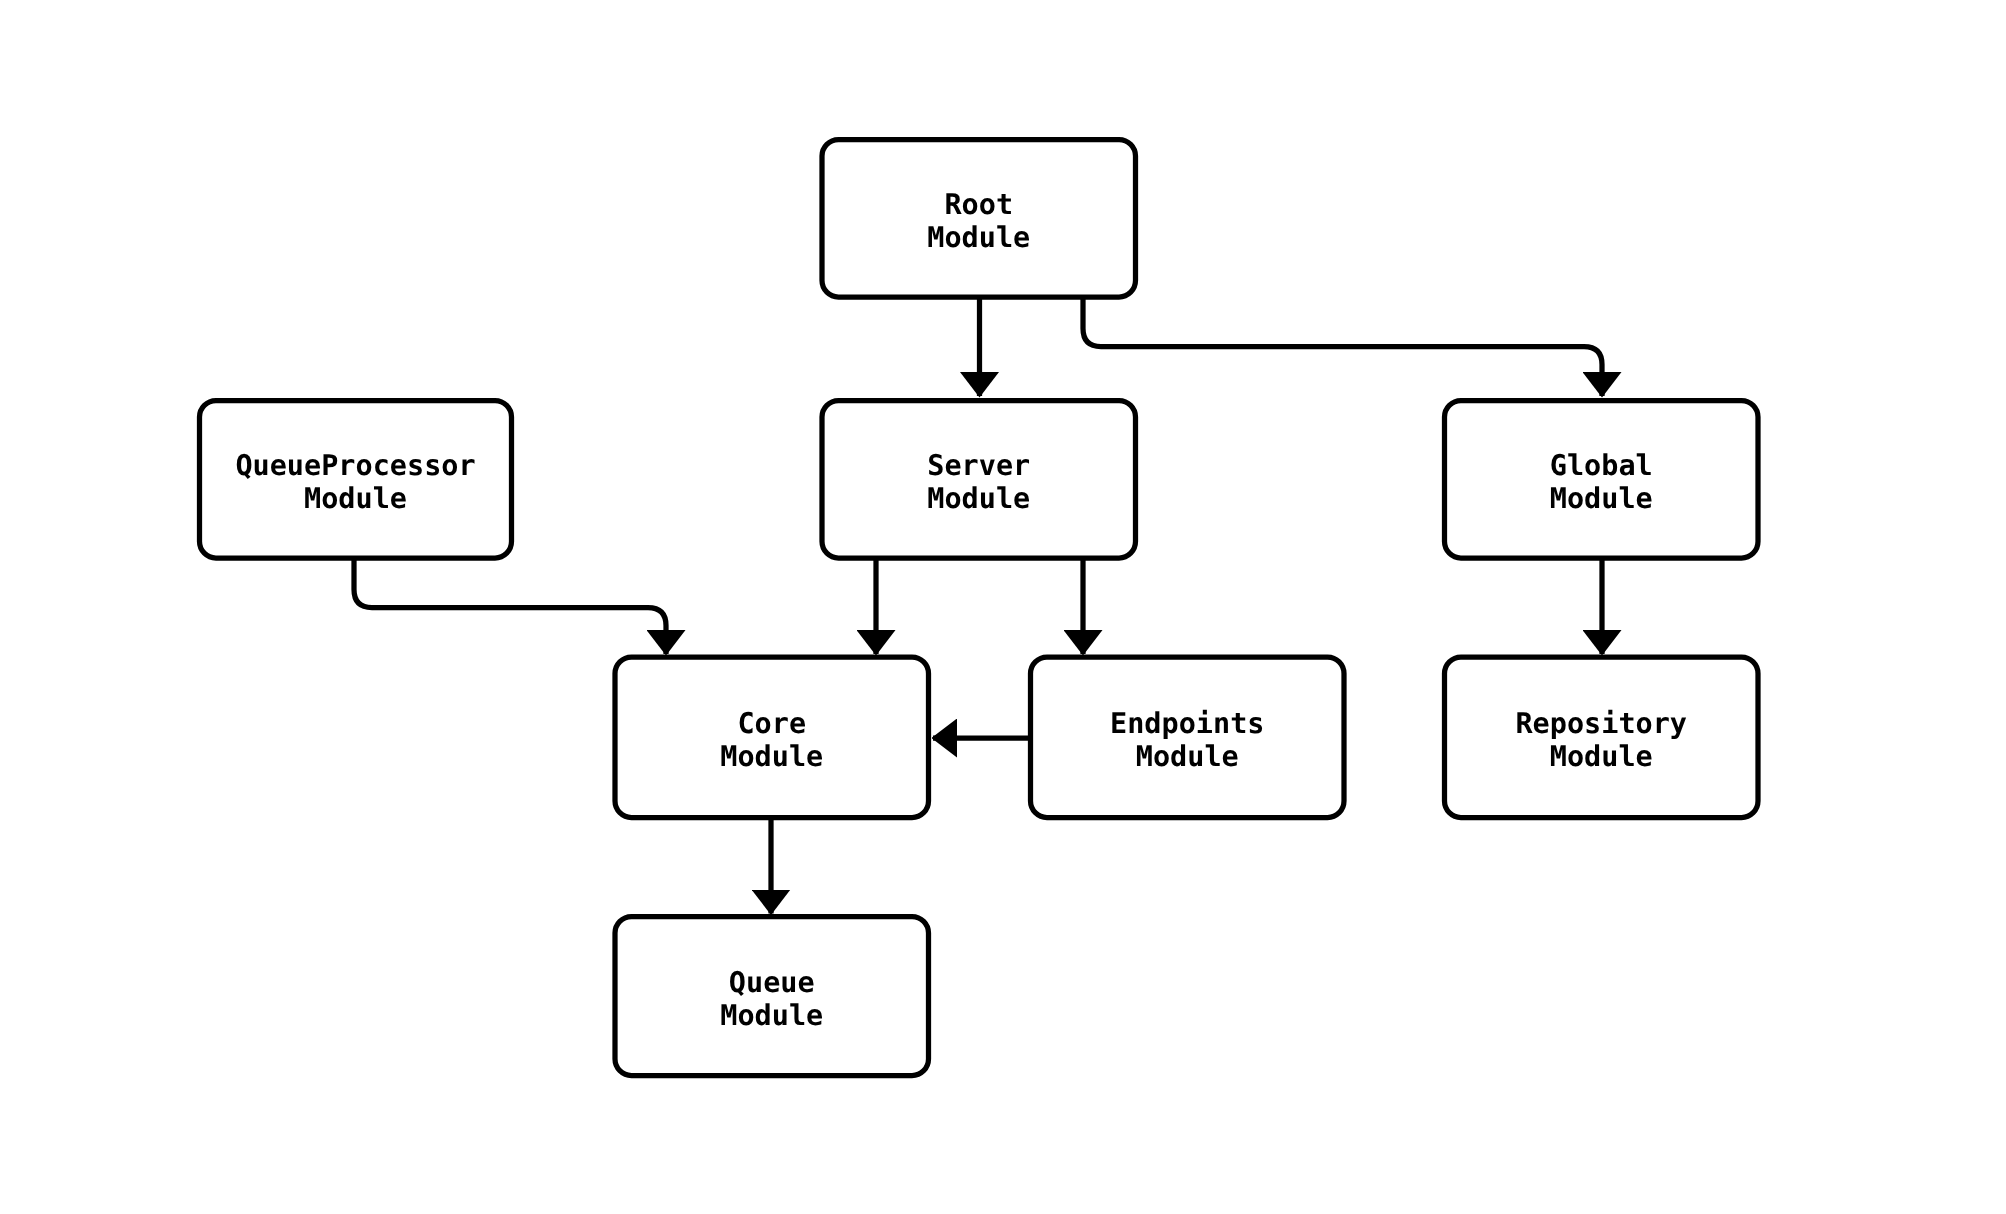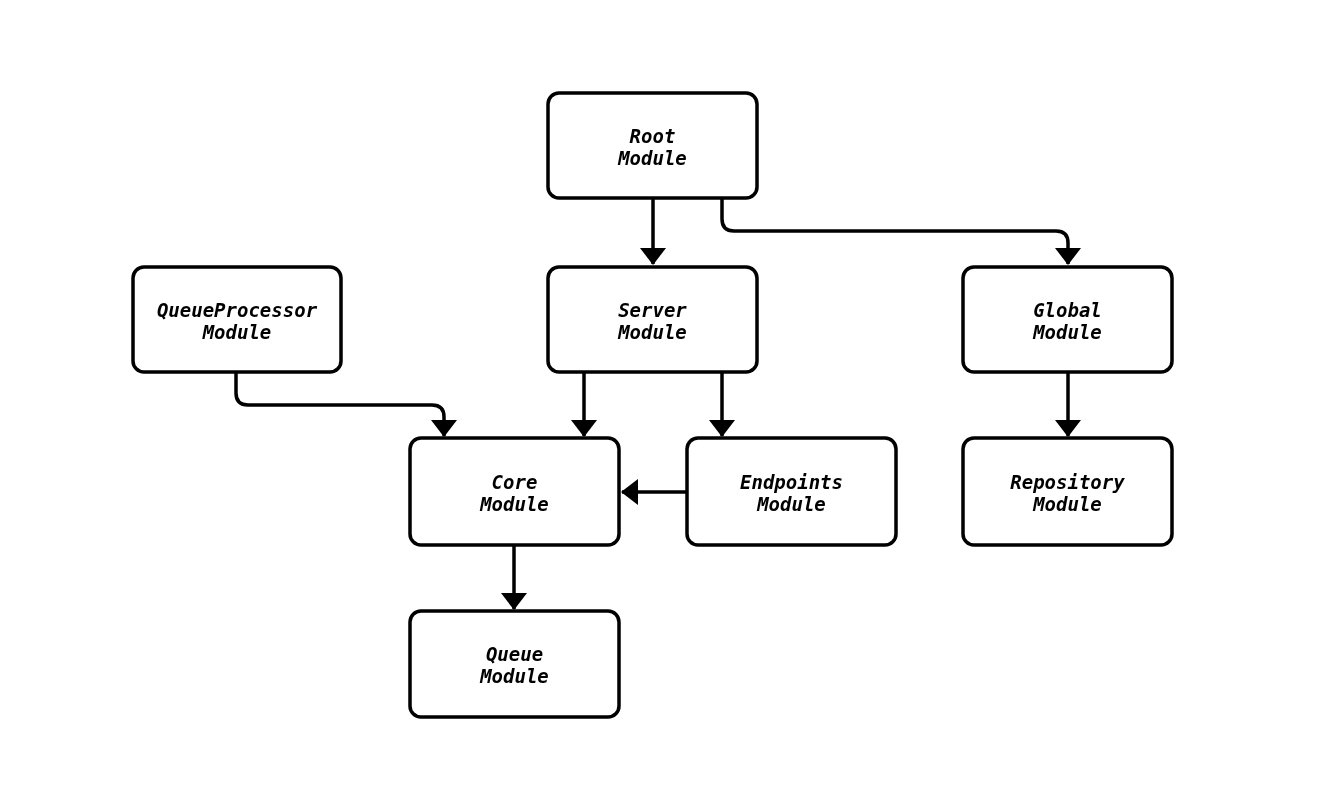--- a/index.html
+++ b/index.html
@@ -8,21 +8,20 @@
     background: var(--bg, #ffffff);
     width: 1337px;
     height: 809px;
     overflow: hidden;
   }
   .diagram-wrap {
     position: relative;
     width: 1337px;
     height: 809px;
     background: var(--bg, #ffffff);
-    font-style: italic;
   }
   svg { display: block; }
   .node-box {
     fill: var(--node-fill, #ffffff);
     stroke: var(--node-stroke, #000000);
     stroke-width: 3.5;
   }
   .edge {
     fill: none;
     stroke: var(--edge-stroke, #000000);

